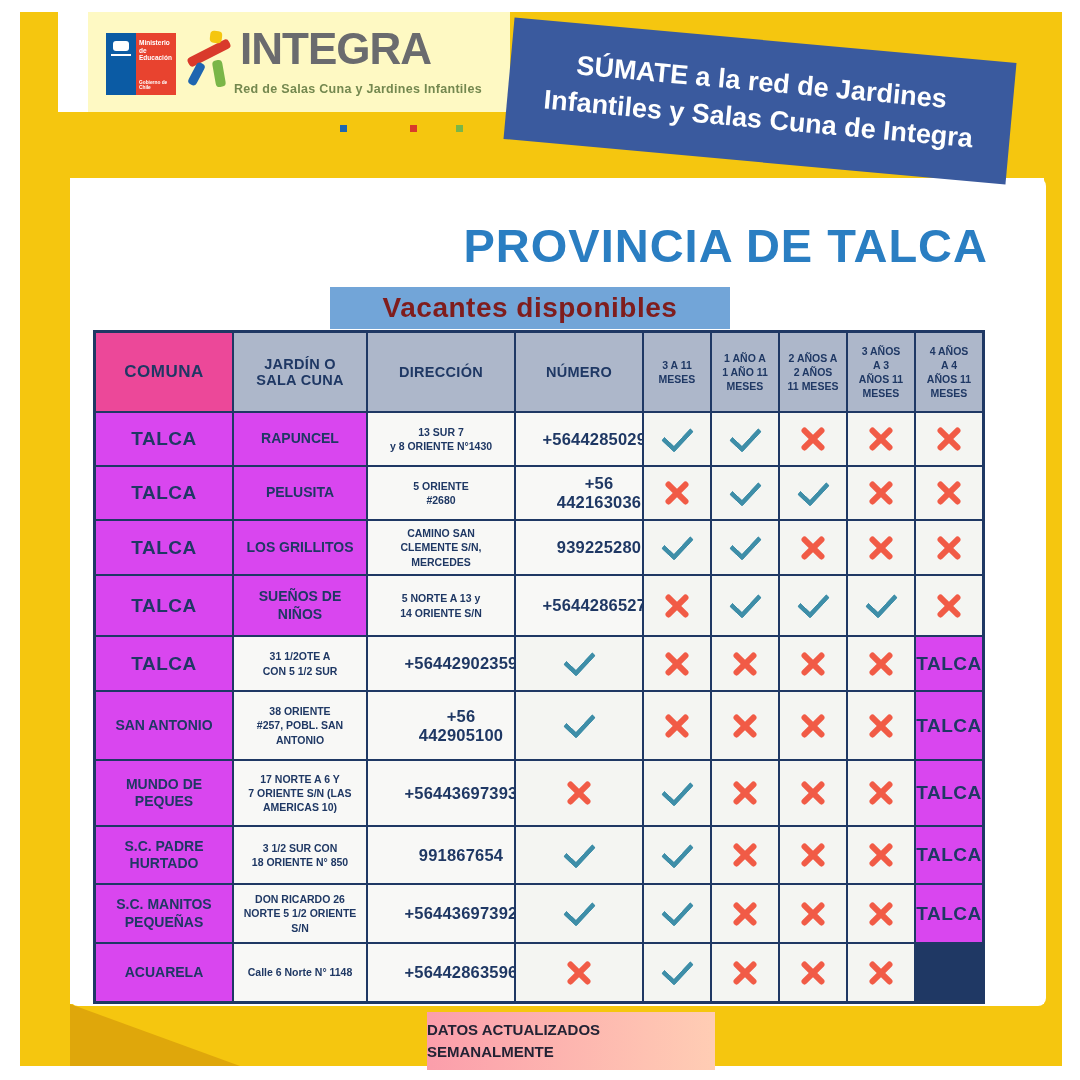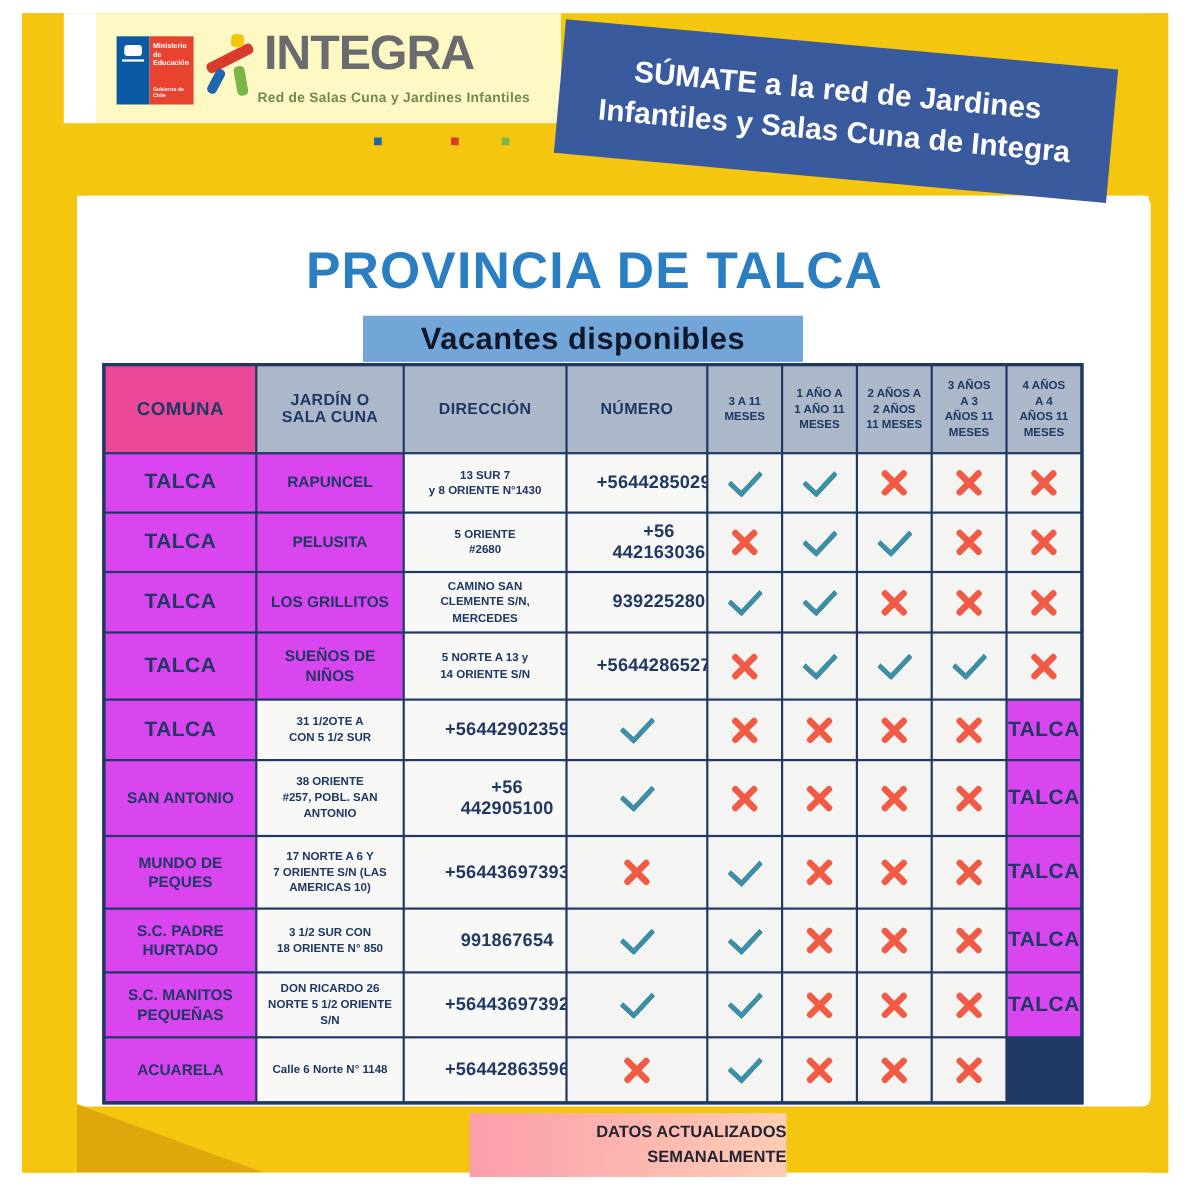--- a/index.html
+++ b/index.html
@@ -37,25 +37,25 @@
   .wordmark{position:absolute;left:52px;top:-2px;font-size:44px;font-weight:bold;letter-spacing:-1px;color:#6A6B6E;}
   .wm-dot{position:absolute;width:7px;height:7px;bottom:-26px;}
   .tagline{position:absolute;left:2px;top:56px;width:320px;font-size:12.5px;font-weight:bold;color:#74884F;letter-spacing:0.3px;padding-left:44px;}
 
   
   .banner{position:absolute;left:508px;top:40px;width:504px;height:122px;background:#3A5A9E;
           transform:rotate(5.2deg);display:flex;align-items:center;justify-content:center;}
   .banner-text{color:#ffffff;font-size:27px;font-weight:bold;text-align:center;line-height:1.38;padding:0 14px;}
 
   
-  .page-title{position:absolute;left:93px;top:218px;width:895px;text-align:center;
+  .page-title{position:absolute;left:93px;top:218px;width:895px;text-align:right;
               font-size:47px;font-weight:bold;color:#2A7EC2;letter-spacing:1px;}
   .subtitle-bar{position:absolute;left:330px;top:287px;width:400px;height:42px;background:#72A5D8;
                 display:flex;align-items:center;justify-content:center;}
-  .subtitle-text{font-size:28px;font-weight:bold;color:#0f172a;letter-spacing:0.5px;}
+  .subtitle-text{font-size:28px;font-weight:bold;color:#7f1d1d;letter-spacing:0.5px;}
 
   
   .grid{position:absolute;left:93px;top:330px;display:grid;background:#1F3864;gap:2px;border:3px solid #1F3864;
         grid-template-columns:136px 132px 146px 126px 66px 66px 66px 66px 66px;
         grid-template-rows:78px 52px 52px 53px 59px 53px 67px 64px 56px 57px 57px;}
   .cell{display:flex;align-items:center;justify-content:center;text-align:center;white-space:pre-line;padding:2px 3px;box-sizing:border-box;}
   .hc{background:#ADB7CA;font-weight:bold;}
   .hc-comuna{background:#ec4899;font-size:17px;letter-spacing:0.5px;}
   .hc-mid{font-size:14.5px;letter-spacing:0.3px;}
   .hc-age{font-size:10.5px;line-height:1.35;}
@@ -72,21 +72,21 @@
               transform:rotate(-47deg);border-radius:2px;margin-top:-7px;}
   .mark-x{position:relative;width:30px;height:30px;}
   .mark-x::before,.mark-x::after{content:"";position:absolute;left:12px;top:0px;width:6px;height:30px;
               background:#F15B46;border-radius:3px;}
   .mark-x::before{transform:rotate(45deg);}
   .mark-x::after{transform:rotate(-45deg);}
 
   
   .badge{position:absolute;left:427px;top:1012px;width:288px;height:58px;
          background:linear-gradient(90deg,#FB9EAB 0%,#FFCDB4 100%);
-         display:flex;flex-direction:column;align-items:flex-end;justify-content:center;}
+         display:flex;flex-direction:column;align-items:flex-start;justify-content:center;}
   .badge div{font-size:15px;font-weight:bold;color:#232334;line-height:1.5;}
 </style>
 </head>
 <body>
 
 <div id="canvas">
 
   <div class="frame-top"></div>
   <div class="frame-left"></div>
   <div class="frame-right"></div>

